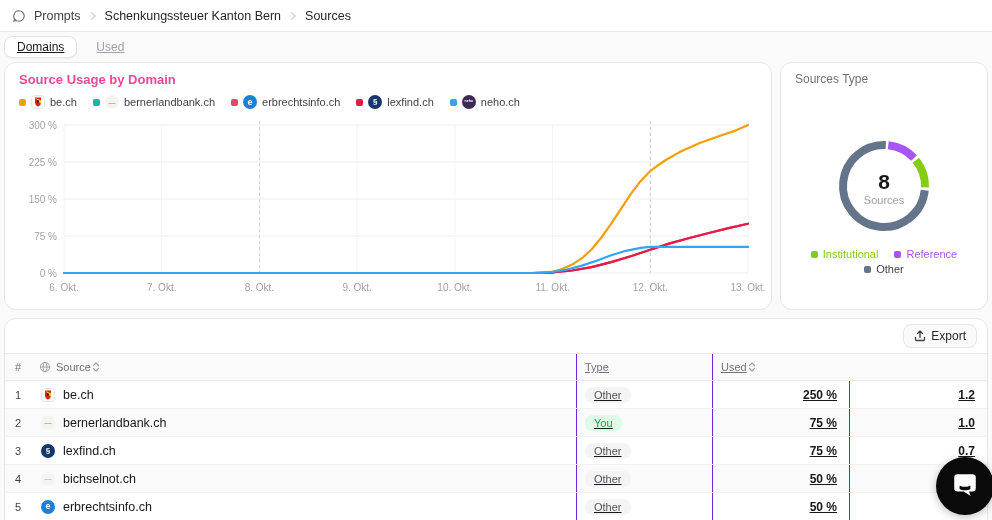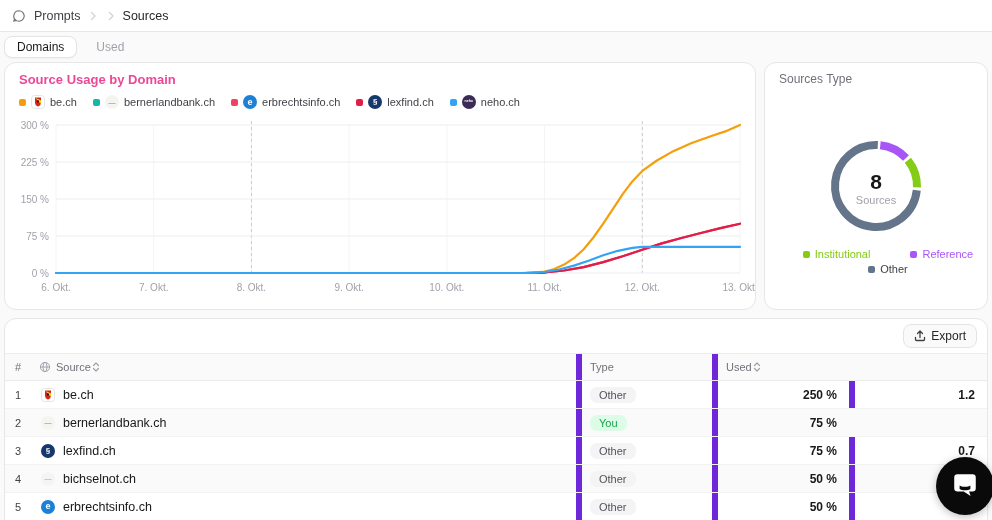--- a/index.html
+++ b/index.html
@@ -13,61 +13,61 @@
     height:32px; background:#fff; border-bottom:1px solid #e7e7e9;
     display:flex; align-items:center; gap:8px; padding:0 12px;
   }
   .crumbs { display:flex; align-items:center; gap:6px; font-size:12.5px; font-weight:500; color:#27272a; }
   .crumb { cursor:pointer; }
   .crumb.first { color:#3f3f46; }
   
   .tabsrow { height:30px; display:flex; align-items:center; gap:6px; padding:0 4px; }
   .tab {
     font-family:inherit; font-size:12px; font-weight:500; border-radius:8px;
-    padding:3px 12px; border:1px solid transparent; background:transparent; color:#a1a1aa; cursor:pointer;
+    padding:3px 12px; border:1px solid transparent; background:transparent; color:#a1a1aa; cursor:pointer;text-decoration:underline;
   }
   .tab.active { background:#fff; border-color:#e4e4e7; color:#18181b; box-shadow:0 1px 2px rgba(0,0,0,.04); }
   
   .cards { display:flex; gap:8px; padding:0 4px; }
   .card { background:#fff; border:1px solid #e7e7e9; border-radius:12px; }
   .chart-card { flex:1; height:248px; overflow:hidden; }
-  .type-card { width:224px; height:248px; overflow:hidden; }
+  .type-card { width:208px; height:248px; overflow:hidden; }
   .card-title { font-size:13px; font-weight:700; color:#ec4899; padding:9px 0 0 14px; }
   .card-title.muted { font-weight:500; color:#71717a; font-size:12px; }
   
   #chart-legend { display:flex; align-items:center; gap:16px; margin:8px 0 0 14px; flex-wrap:wrap; }
   .lg-item { display:flex; align-items:center; gap:5px; cursor:pointer; }
   .lg-sq { width:7px; height:7px; border-radius:2px; display:inline-block; }
   .lg-lb { font-size:11px; color:#3f3f46; }
   .fav { width:14px; height:14px; display:inline-flex; align-items:center; justify-content:center; flex:none; }
   .fav.circle { border-radius:50%; font-weight:700; line-height:1; }
   #line-chart { display:block; margin-top:4px; }
   
   .donut-wrap { position:relative; width:104px; margin:48px auto 0; }
   .donut-center { position:absolute; inset:0; display:flex; flex-direction:column; align-items:center; justify-content:center; pointer-events:none; }
   .donut-value { font-size:21px; font-weight:600; color:#18181b; line-height:1.1; }
   .donut-label { font-size:11px; color:#a1a1aa; }
   #donut-legend { margin-top:6px; }
   .dn-row { display:flex; justify-content:center; gap:16px; margin-top:3px; }
-  .dn-item { display:flex; align-items:center; gap:5px; font-size:11px; cursor:pointer;margin-left:24px; }
+  .dn-item { display:flex; align-items:center; gap:5px; font-size:11px; cursor:pointer; }
   .dn-sq { width:7px; height:7px; border-radius:2px; display:inline-block; }
   
   .table-card { margin:8px 4px 0; height:220px; overflow:hidden; }
   .toolbar { height:34px; display:flex; align-items:center; justify-content:flex-end; padding:0 10px; }
   .export-btn {
     font-family:inherit; display:flex; align-items:center; gap:5px; font-size:12px; font-weight:500; color:#27272a;
     background:#fafafa; border:1px solid #e4e4e7; border-radius:8px; padding:4px 10px; cursor:pointer;
   }
   .grid { display:grid; grid-template-columns:26px 1fr 136px 137px 138px; align-items:center; }
   .thead { height:28px; background:#fafafa; border-top:1px solid #ececee; border-bottom:1px solid #ececee; font-size:11px; color:#71717a; }
   .th { display:flex; align-items:center; height:100%; padding:0 8px; }
   .th.center { justify-content:center; padding:0; }
   .th .thl { display:flex; align-items:center; gap:5px; }
   .th.sortable { cursor:pointer; }
-  .bl { border-left:6px solid #6d28d9; }
+  .bl { border-left:1px solid #6d28d9;text-decoration:underline; }
   .trow { height:28px; border-bottom:1px solid #f2f2f3; font-size:12px; cursor:pointer; }
   .trow:nth-child(even) { background:#fafafa; }
   .td { display:flex; align-items:center; height:100%; padding:0 8px; }
   .td.c-idx { justify-content:center; color:#3f3f46; font-size:11px; padding:0; }
   .td.c-src { gap:8px; padding-left:10px; font-weight:500; color:#18181b; font-size:12.5px; }
   .td.c-num { justify-content:flex-end; padding-right:12px; font-weight:600; color:#18181b; }
   .badge { font-size:11px; font-weight:500; padding:2px 9px; border-radius:7px; }
   
   .chat {
     position:absolute; right:-2px; bottom:5px; width:58px; height:58px; border-radius:50%;
@@ -82,20 +82,21 @@
   <span style="display:flex">
     <svg width="14" height="14" viewBox="0 0 16 16" fill="none" stroke="#71717a" stroke-width="1.3" stroke-linejoin="round">
         <path d="M8 2a6 6 0 1 1-5.1 9.2L2 14l2.9-.9A6 6 0 0 1 8 2z"></path>
       </svg>
   </span>
   <nav class="crumbs">
     <span class="crumb first">Prompts</span>
     <svg width="12" height="12" viewBox="0 0 12 12" fill="none" stroke="#d4d4d8" stroke-width="1.4" stroke-linecap="round" stroke-linejoin="round">
         <path d="M4.5 2.5L8 6l-3.5 3.5"></path>
       </svg>
+    <span class="crumb">Schenkungssteuer Kanton Bern</span>
     <svg width="12" height="12" viewBox="0 0 12 12" fill="none" stroke="#d4d4d8" stroke-width="1.4" stroke-linecap="round" stroke-linejoin="round">
         <path d="M4.5 2.5L8 6l-3.5 3.5"></path>
       </svg>
     <span class="crumb">Sources</span>
   </nav>
 </header>
 
 <div class="tabsrow">
   <button class="tab active">Domains</button>
   <button class="tab">Used</button>
@@ -273,20 +274,21 @@
       <div class="grid trow">
         <div class="td c-idx">2</div>
         <div class="td c-src">
           <span class="fav circle" style="background: rgb(246, 244, 240); color: rgb(178, 164, 136); font-size: 7px;">—</span>
           <span>bernerlandbank.ch</span>
         </div>
         <div class="td bl">
           <span class="badge" style="background: rgb(220, 252, 231); color: rgb(22, 163, 74);">You</span>
         </div>
         <div class="td bl c-num">75 %</div>
+        <div class="td bl c-num">1.0</div>
       </div>
       <div class="grid trow">
         <div class="td c-idx">3</div>
         <div class="td c-src">
           <span class="fav circle" style="background: rgb(22, 56, 107); color: rgb(255, 255, 255); font-size: 8px;">§</span>
           <span>lexfind.ch</span>
         </div>
         <div class="td bl">
           <span class="badge" style="background: rgb(244, 244, 245); color: rgb(82, 82, 91);">Other</span>
         </div>

